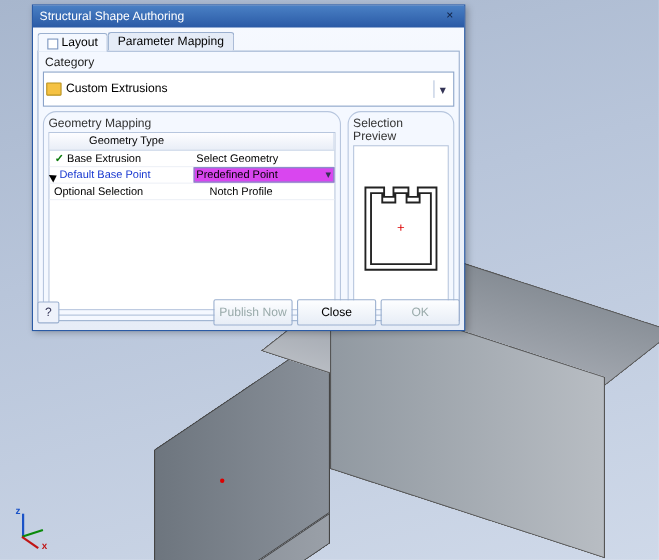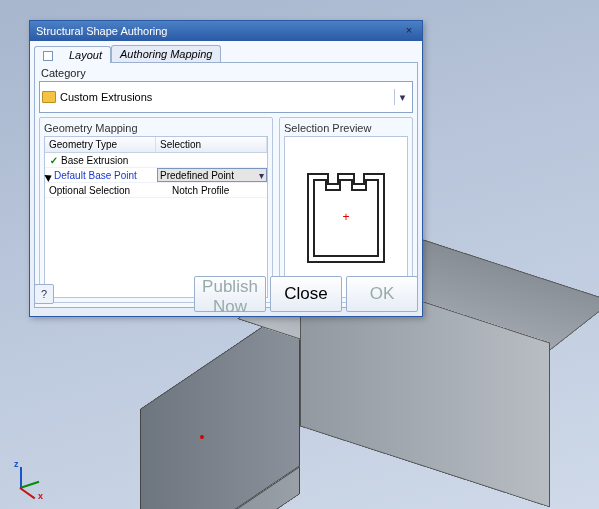--- a/index.html
+++ b/index.html
@@ -48,73 +48,73 @@
   
   .triad { position: absolute; left: 8px; bottom: 8px; width: 40px; height: 40px; }
   .triad .z { position:absolute; left:12px; bottom:12px; width:2px; height:22px; background:#1a52c7; }
   .triad .zl { position:absolute; left:6px; top:-2px; color:#1a52c7; font-size:9px; font-weight:bold; }
   .triad .y { position:absolute; left:12px; bottom:12px; width:20px; height:2px; background:#0a8a0a; transform: rotate(-18deg); transform-origin:left center;}
   .triad .x { position:absolute; left:12px; bottom:12px; width:18px; height:2px; background:#c01515; transform: rotate(35deg); transform-origin:left center;}
   .triad .xl { position:absolute; left:30px; bottom:0px; color:#c01515; font-size:9px; font-weight:bold; }
 
   
   .dialog {
-    position: absolute; left: 29px; top: 20px; width: 394px; height: 297px;
+    position: absolute; left: 29px; top: 4px; width: 394px; height: 297px;
     background: linear-gradient(#f7faff, #e7edf7);
     border: 1px solid #2a5aa5;
     box-shadow: 2px 2px 6px rgba(0,0,0,.25);
   }
   .titlebar {
     height: 20px;
     background: linear-gradient(#4a80c5, #2a5aa5);
     color: #fff; font-size: 11px; padding: 3px 6px;
     display: flex; justify-content: space-between; align-items: center;
   }
   .titlebar .closex { width: 14px; height: 14px; text-align:center; line-height:12px; font-size:11px; color:#124; cursor:default;}
   .tabs { display:flex; gap:0; margin: 4px 4px 0 4px; }
   .tab {
     padding: 2px 8px; font-size:11px;
     border: 1px solid #9bb0cf; border-bottom:none;
     background: #e5ecf7; border-radius: 3px 3px 0 0;
-    display:flex; align-items:flex-end; gap:16px;font-style:italic;
+    display:flex; align-items:flex-end; gap:3px;
   }
   .tab.active { background:#f4f8ff; position:relative; top:1px;}
   .tab .ibox { width:10px;height:10px;background:#fff;border:1px solid #7a95c0; }
   .body {
     margin: 0 4px 4px 4px;
     border: 1px solid #9bb0cf;
     background: #f4f8ff;
     height: 246px; padding: 4px;
     display:flex; flex-direction:column;
   }
   .cat-label { font-size:11px; margin: 0 0 2px 2px; color:#222;}
   .dropdown {
     height: 32px; background:#fff; border:1px solid #8aa3c9;
     display:flex; align-items:center; padding: 0 2px; gap:4px;
     position:relative;
   }
   .dropdown .folder { width:14px;height:12px;background:#f5c243;border:1px solid #b8911f;border-radius:1px;}
   .dropdown .arrow { margin-left:auto; width:16px;height:16px;border-left:1px solid #b7c6de;display:flex;align-items:center;justify-content:center;color:#335;}
   .cols { display:flex; gap:6px; margin-top:4px; flex:1; min-height:0;}
   .group {
-    border: 1px solid #b7c6de; border-radius:2px; padding: 4px;
+    border: 1px solid #b7c6de; border-radius:12px; padding: 4px;
     background:#f4f8ff; display:flex;flex-direction:column;
   }
   .group.left { flex:1; }
-  .group.right { width: 134px; }
+  .group.right { width: 97px; }
   .gtitle { font-size:11px; color:#333; margin-bottom:2px;}
   .grid {
     flex:1; background:#fff; border:1px solid #b7c6de;
   }
   .ghead { display:flex; background: linear-gradient(#fdfdff,#e9eef7); border-bottom:1px solid #c5d2e6;}
-  .ghead div { flex:1; padding:2px 4px; font-size:10px; border-right:1px solid #d5dfee;}
+  .ghead div { flex:1; padding:2px 4px; font-size:10px; border-right:1px solid #d5dfee;margin-left:32px;}
   .row { display:flex; border-bottom:1px solid #eef1f7; font-size:10px;}
   .row .c { flex:1; padding:1px 4px; display:flex; align-items:center; gap:2px; min-height:14px;}
   .row.sel .c:first-child { color:#1838d0;align-items:flex-end;}
-  .row.sel .c:last-child { background:#e5e5e5; border:1px solid #7a95c0; padding:0 2px; position:relative;}
+  .row.sel .c:last-child { background:#d946ef; border:1px solid #7a95c0; padding:0 2px; position:relative;}
   .row.sel .dda { margin-left:auto; color:#335; }
   .chk { color:#0a7a0a; font-weight:bold; width:10px; display:inline-block; text-align:center;}
   .cursor-icon {
     width: 0; height: 0;
     border-left: 6px solid #000;
     border-top: 4px solid transparent;
     border-bottom: 4px solid transparent;
     transform: rotate(-30deg);
     margin-left:-3px;
   }
@@ -122,21 +122,21 @@
     flex:1; background:#fff; border:1px solid #b7c6de;
     display:flex; align-items:center; justify-content:center;
     position:relative;
   }
   .footer {
     position:absolute; left:4px; right:4px; bottom:4px;
     display:flex; gap:4px; align-items:center;
   }
   .help { width:20px;height:20px;border:1px solid #9bb0cf;background:#eef2fb;display:flex;align-items:center;justify-content:center;font-size:11px;color:#335;border-radius:2px;}
   .footer .sp { flex:1; }
-  .btn { width:72px;height:36px;border:1px solid #9bb0cf;background:linear-gradient(#fdfeff,#e7edf6);font-size:17px;border-radius:2px;}
+  .btn { width:72px;height:24px;border:1px solid #9bb0cf;background:linear-gradient(#fdfeff,#e7edf6);font-size:11px;border-radius:2px;}
   .btn.dis { color:#9aa; }
   .preview-svg { width: 100px; height: 110px; }
   .cross { position:absolute; font-size:12px; color:#d00; }
 </style>
 </head>
 <body>
 
 <div class="viewport">
 
   <div class="model">
@@ -160,44 +160,46 @@
       <span>Structural Shape Authoring</span>
       <span class="closex">×</span>
     </div>
 
     <div class="tabs">
       <div class="tab active">
         <span class="ibox"></span>
         <span>Layout</span>
       </div>
       <div class="tab">
-        <span>Authoring Mapping</span>
+        <span>Parameter Mapping</span>
       </div>
     </div>
 
     <div class="body">
       <div class="cat-label">Category</div>
       <div class="dropdown">
         <span class="folder"></span>
         <span>Custom Extrusions</span>
         <span class="arrow">▾</span>
       </div>
 
       <div class="cols">
         <div class="group left">
           <div class="gtitle">Geometry Mapping</div>
           <div class="grid">
             <div class="ghead">
               <div>Geometry Type</div>
-              <div>Selection</div>
             </div>
             <div class="row">
               <div class="c">
                   <span class="chk">✓</span>
                   <span>Base Extrusion</span>
+                </div>
+              <div class="c">
+                  <span>Select Geometry</span>
                 </div>
             </div>
             <div class="row sel">
               <div class="c">
                   <span class="cursor-icon"></span>
                   <span>Default Base Point</span>
                 </div>
               <div class="c">
                   <span>Predefined Point</span>
                   <span class="dda">▾</span>

